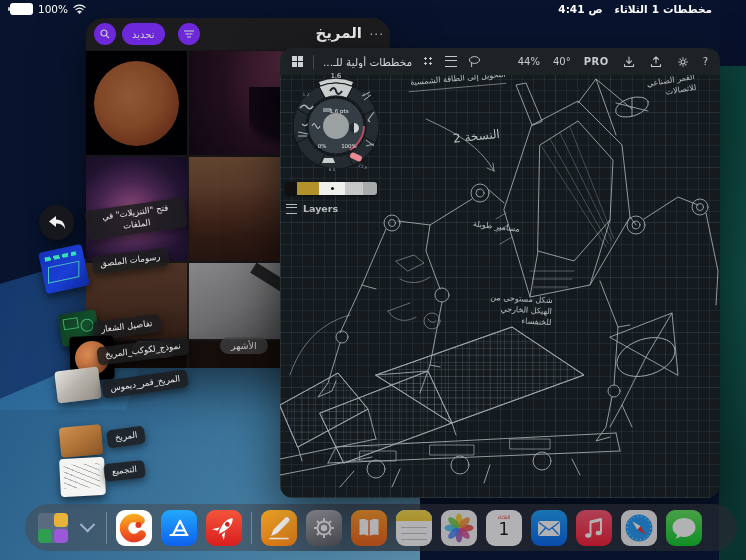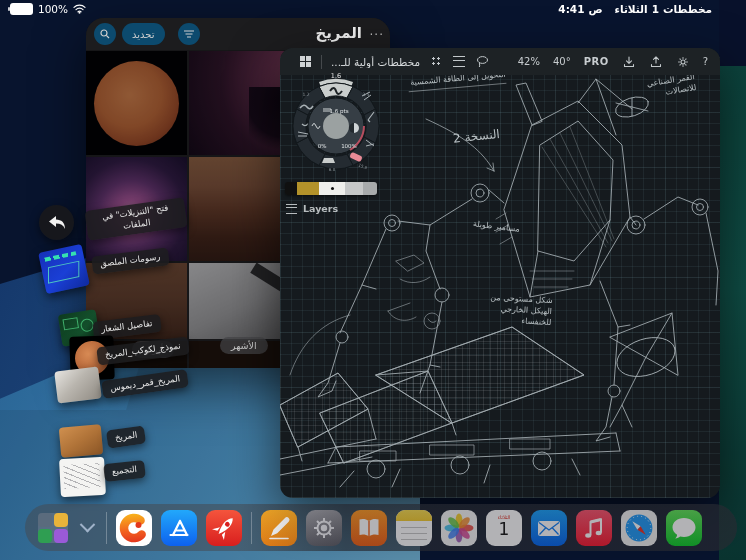--- a/index.html
+++ b/index.html
@@ -31,21 +31,21 @@
   .sb-left{left:10px;top:3px;display:flex;align-items:center;gap:5px;}
   .sb-right{right:34px;top:3px;display:flex;align-items:center;gap:4px;font-weight:bold;}
   .battery{width:21px;height:10px;border:1px solid rgba(255,255,255,.9);border-radius:3px;position:relative;background:#fff;}
   .battery:before{content:"";position:absolute;left:-3px;top:2.5px;width:2px;height:4px;background:rgba(255,255,255,.8);border-radius:1px;}
 
   
   .library{left:86px;top:18px;width:304px;height:350px;background:#161618;border-radius:18px;overflow:hidden;box-shadow:0 18px 50px rgba(0,0,0,.55);}
   .lib-header{position:absolute;left:0;top:0;width:100%;height:32px;background:#1c1c1e;}
   .lib-title{position:absolute;right:28px;top:6px;color:#eee;font-size:15px;font-weight:bold;}
   .lib-more{position:absolute;right:6px;top:10px;color:#bbb;font-size:12px;letter-spacing:1px;}
-  .lib-btn{position:absolute;top:5px;height:22px;background:#0c4a6e;border-radius:12px;color:#cfcfcf;display:flex;align-items:center;justify-content:center;font-size:10px;}
+  .lib-btn{position:absolute;top:5px;height:22px;background:#6d28d9;border-radius:12px;color:#cfcfcf;display:flex;align-items:center;justify-content:center;font-size:10px;}
   .lib-btn.round{width:22px;}
   .lib-search{left:8px;}
   .lib-select{left:36px;padding:0 10px;}
   .lib-filter{left:92px;}
   .lib-grid{position:absolute;left:0;top:33px;width:100%;height:317px;}
   .photo{position:absolute;overflow:hidden;}
   .photo:after{content:"";position:absolute;inset:0;background:rgba(0,0,5,.36);}
   .ph-mars{left:0;top:0;width:101px;height:104px;background:#030303;}
   .ph-mars i{position:absolute;left:8px;top:10px;width:85px;height:85px;border-radius:50%;display:block;
     background:radial-gradient(circle at 42% 40%,#e08a50 0%,#c96f3a 45%,#a9512a 70%,#70331a 92%,#552513 100%);}
@@ -70,21 +70,21 @@
   .tab-months{left:134px;top:286px;color:#c9c9c9;}
 
   
   .concepts{left:280px;top:48px;width:440px;height:450px;background:#151a1e;border-radius:13px;overflow:hidden;box-shadow:0 18px 50px rgba(0,0,0,.6);}
   .canvas-grid{position:absolute;inset:0;background-image:
     repeating-linear-gradient(0deg,rgba(110,150,160,.11) 0 1px,transparent 1px 11px),
     repeating-linear-gradient(90deg,rgba(110,150,160,.11) 0 1px,transparent 1px 11px),
     repeating-linear-gradient(0deg,rgba(130,170,180,.07) 0 1px,transparent 1px 55px),
     repeating-linear-gradient(90deg,rgba(130,170,180,.07) 0 1px,transparent 1px 55px);}
   .cn-header{position:absolute;left:0;top:0;width:100%;height:27px;background:#1d2225;display:flex;align-items:center;color:#c8cdd0;}
-  .cn-left{display:flex;align-items:center;gap:9px;padding-left:18px;}
+  .cn-left{display:flex;align-items:center;gap:9px;padding-left:10px;}
   .cn-right{margin-left:auto;display:flex;align-items:center;gap:13px;padding-right:12px;font-size:10px;}
   .cn-title{font-size:10.5px;color:#d6dadc;max-width:90px;white-space:nowrap;overflow:hidden;}
   .cn-ico{width:14px;height:14px;display:flex;align-items:center;justify-content:center;color:#c2c8cb;font-size:11px;}
   .grid2x2{width:11px;height:11px;background:
     linear-gradient(#cfd3d5,#cfd3d5) 0 0/5px 5px no-repeat,
     linear-gradient(#cfd3d5,#cfd3d5) 6px 0/5px 5px no-repeat,
     linear-gradient(#cfd3d5,#cfd3d5) 0 6px/5px 5px no-repeat,
     linear-gradient(#cfd3d5,#cfd3d5) 6px 6px/5px 5px no-repeat;}
   .dots3x3{width:11px;height:11px;background:radial-gradient(circle,#c2c8cb 1.1px,transparent 1.3px);background-size:5px 5px;background-position:0 0;}
   .hamburger{width:12px;height:9px;border-top:1.6px solid #c2c8cb;border-bottom:1.6px solid #c2c8cb;position:relative;}
@@ -327,21 +327,21 @@
           <span class="hamburger"></span>
         </span>
       <span class="cn-ico cn-btn">
         <svg width="13" height="13" viewBox="0 0 13 13">
           <ellipse cx="6.5" cy="5" rx="5" ry="3.4" stroke="#c2c8cb" stroke-width="1" fill="none"></ellipse>
           <path d="M3.5 7.8 C3 9.5 4.5 10.5 3.2 12" stroke="#c2c8cb" stroke-width="1" fill="none"></path>
         </svg>
       </span>
     </div>
     <div class="cn-right">
-      <span class="cn-btn">42%</span>
+      <span class="cn-btn">44%</span>
       <span class="cn-btn">40°</span>
       <span class="cn-btn pro-badge">PRO</span>
       <span class="cn-ico cn-btn">
         <svg width="12" height="12" viewBox="0 0 12 12">
           <path d="M6 1v6 M3.5 4.8 L6 7.3 L8.5 4.8 M1.5 8.5 v2 h9 v-2" stroke="#c2c8cb" stroke-width="1.1" fill="none" stroke-linecap="round" stroke-linejoin="round"></path>
         </svg>
       </span>
       <span class="cn-ico cn-btn">
         <svg width="12" height="12" viewBox="0 0 12 12">
           <path d="M6 7V1 M3.5 3.3 L6 .8 L8.5 3.3 M1.5 8.5 v2 h9 v-2" stroke="#c2c8cb" stroke-width="1.1" fill="none" stroke-linecap="round" stroke-linejoin="round"></path>

